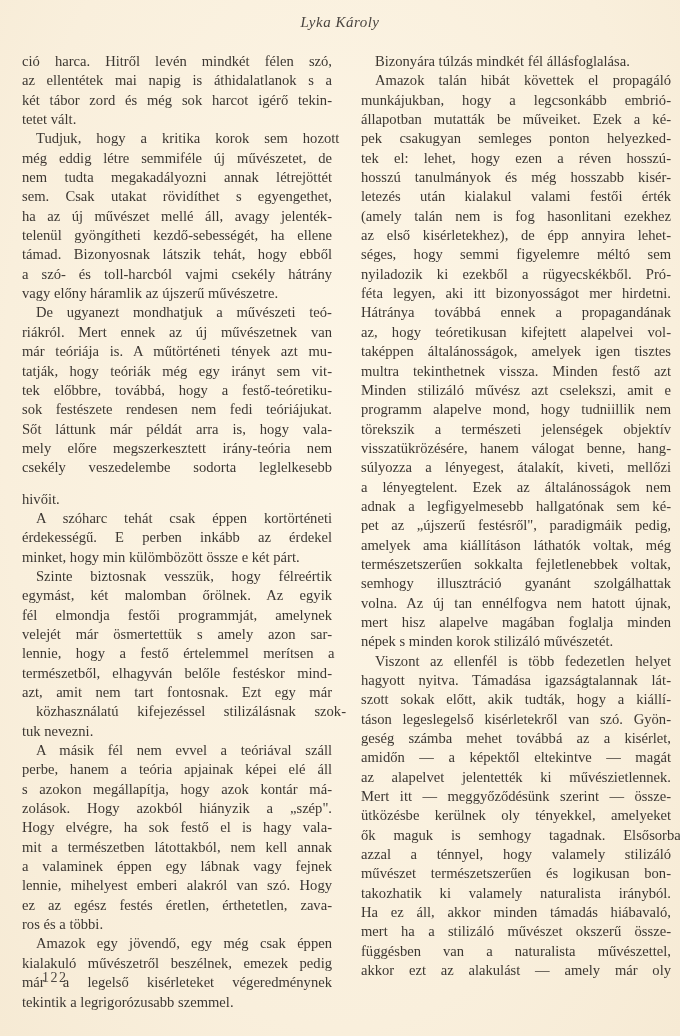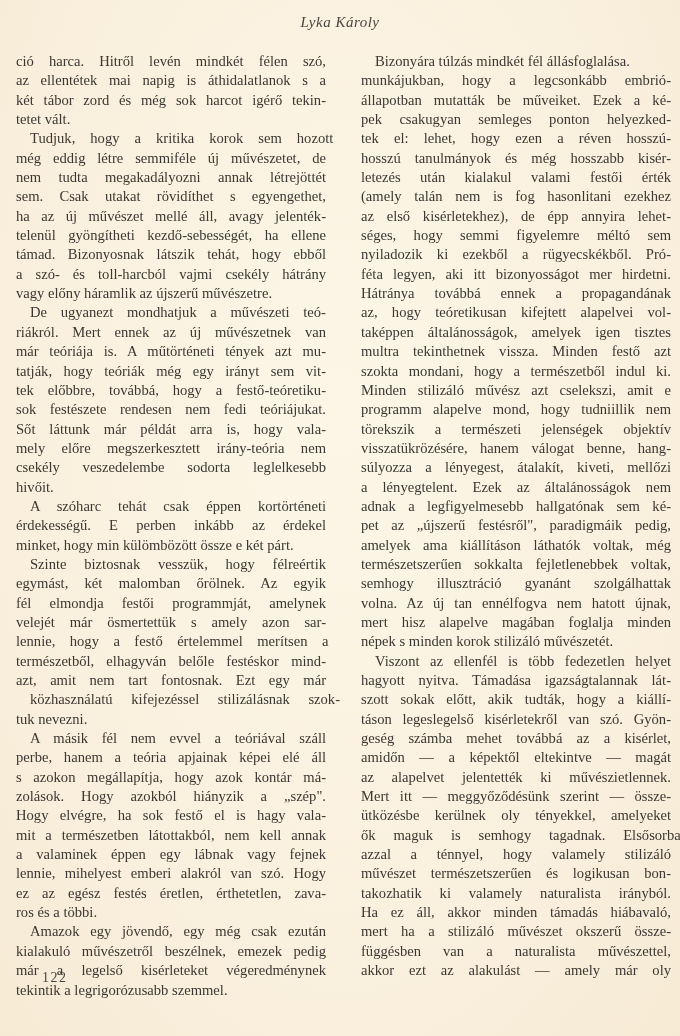--- a/index.html
+++ b/index.html
@@ -24,21 +24,21 @@
     letter-spacing: 0.5px;
   }
   .col {
     position: absolute; top: 52px;
     width: 310px;
     font-family: "Liberation Serif", serif;
     font-size: 14.6px;
     line-height: 19.35px;
     color: #3c3732;
   }
-  .col.left { left: 16px; }
+  .col.left { left: 22px; }
   .col.right { left: 361px; width: 310px; }
   .line {
     display: block;
     white-space: nowrap;
     text-align: justify;
     text-align-last: justify;
     height: 19.35px;
     overflow: visible;
   }
   .line.last { text-align-last: left; }
@@ -72,21 +72,21 @@
       <span class="line last" style="white-space: nowrap;">vagy előny háramlik az újszerű művészetre.</span>
       <span class="line indent" style="white-space: nowrap; word-spacing: 10px;">De ugyanezt mondhatjuk a művészeti teó-</span>
       <span class="line" style="white-space: nowrap; word-spacing: 10.1302px;">riákról. Mert ennek az új művészetnek van</span>
       <span class="line" style="white-space: nowrap; word-spacing: 7.00223px;">már teóriája is. A műtörténeti tények azt mu-</span>
       <span class="line" style="white-space: nowrap; word-spacing: 7.81027px;">tatják, hogy teóriák még egy irányt sem vit-</span>
       <span class="line" style="white-space: nowrap; word-spacing: 10.2094px;">tek előbbre, továbbá, hogy a festő-teóretiku-</span>
       <span class="line" style="white-space: nowrap; word-spacing: 9.80625px;">sok festészete rendesen nem fedi teóriájukat.</span>
       <span class="line" style="white-space: nowrap; word-spacing: 10.2433px;">Sőt láttunk már példát arra is, hogy vala-</span>
       <span class="line" style="white-space: nowrap; word-spacing: 12.668px;">mely előre megszerkesztett irány-teória nem</span>
       <span class="line" style="white-space: nowrap; word-spacing: 19.1823px;">csekély veszedelembe sodorta leglelkesebb</span>
-      <span class="line last" style="white-space: nowrap;">hivőit.</span>
+      <span class="line last" style="white-space: nowrap; margin-top: 12px;">hivőit.</span>
       <span class="line indent" style="white-space: nowrap; word-spacing: 13.2469px;">A szóharc tehát csak éppen kortörténeti</span>
       <span class="line" style="white-space: nowrap; word-spacing: 14.5094px;">érdekességű. E perben inkább az érdekel</span>
       <span class="line last" style="white-space: nowrap;">minket, hogy min külömbözött össze e két párt.</span>
       <span class="line indent" style="white-space: nowrap; word-spacing: 14.1211px;">Szinte biztosnak vesszük, hogy félreértik</span>
       <span class="line" style="white-space: nowrap; word-spacing: 12.6344px;">egymást, két malomban őrölnek. Az egyik</span>
       <span class="line" style="white-space: nowrap; word-spacing: 14.3789px;">fél elmondja festői programmját, amelynek</span>
       <span class="line" style="white-space: nowrap; word-spacing: 11.1927px;">velejét már ösmertettük s amely azon sar-</span>
       <span class="line" style="white-space: nowrap; word-spacing: 10.8021px;">lennie, hogy a festő értelemmel merítsen a</span>
       <span class="line" style="white-space: nowrap; word-spacing: 8.50391px;">természetből, elhagyván belőle festéskor mind-</span>
       <span class="line" style="white-space: nowrap; word-spacing: 9.83929px;">azt, amit nem tart fontosnak. Ezt egy már</span>
@@ -95,43 +95,43 @@
       <span class="line indent" style="white-space: nowrap; word-spacing: 9.92411px;">A másik fél nem evvel a teóriával száll</span>
       <span class="line" style="white-space: nowrap; word-spacing: 8.16741px;">perbe, hanem a teória apjainak képei elé áll</span>
       <span class="line" style="white-space: nowrap; word-spacing: 7.96615px;">s azokon megállapítja, hogy azok kontár má-</span>
       <span class="line" style="white-space: nowrap; word-spacing: 13.2312px;">zolások. Hogy azokból hiányzik a „szép".</span>
       <span class="line" style="white-space: nowrap; word-spacing: 7.69727px;">Hogy elvégre, ha sok festő el is hagy vala-</span>
       <span class="line" style="white-space: nowrap; word-spacing: 6.21094px;">mit a természetben látottakból, nem kell annak</span>
       <span class="line" style="white-space: nowrap; word-spacing: 10.1979px;">a valaminek éppen egy lábnak vagy fejnek</span>
       <span class="line" style="white-space: nowrap; word-spacing: 5.73438px;">lennie, mihelyest emberi alakról van szó. Hogy</span>
       <span class="line" style="white-space: nowrap; word-spacing: 9.39844px;">ez az egész festés éretlen, érthetetlen, zava-</span>
       <span class="line last" style="white-space: nowrap;">ros és a többi.</span>
-      <span class="line indent" style="white-space: nowrap; word-spacing: 7.11979px;">Amazok egy jövendő, egy még csak ezután</span>
+      <span class="line indent" style="white-space: nowrap; word-spacing: 7.11979px;">Amazok egy jövendő, egy még csak éppen</span>
       <span class="line" style="white-space: nowrap; word-spacing: 7.90234px;">kialakuló művészetről beszélnek, emezek pedig</span>
       <span class="line" style="white-space: nowrap; word-spacing: 14.4883px;">már a legelső kisérleteket végeredménynek</span>
       <span class="line last" style="white-space: nowrap;">tekintik a legrigorózusabb szemmel.</span>
     </div>
   <div class="col right" id="col-right">
       <span class="line indent last" style="white-space: nowrap;">Bizonyára túlzás mindkét fél állásfoglalása.</span>
+      <span class="line indent" style="white-space: nowrap; word-spacing: 10.325px;">Amazok talán hibát követtek el propagáló</span>
       <span class="line" style="white-space: nowrap; word-spacing: 14.375px;">munkájukban, hogy a legcsonkább embrió-</span>
       <span class="line" style="white-space: nowrap; word-spacing: 8.375px;">állapotban mutatták be műveiket. Ezek a ké-</span>
       <span class="line" style="white-space: nowrap; word-spacing: 13.6719px;">pek csakugyan semleges ponton helyezked-</span>
       <span class="line" style="white-space: nowrap; word-spacing: 11.5201px;">tek el: lehet, hogy ezen a réven hosszú-</span>
       <span class="line" style="white-space: nowrap; word-spacing: 10.4219px;">hosszú tanulmányok és még hosszabb kisér-</span>
       <span class="line" style="white-space: nowrap; word-spacing: 15.7219px;">letezés után kialakul valami festői érték</span>
       <span class="line" style="white-space: nowrap; word-spacing: 8.98177px;">(amely talán nem is fog hasonlitani ezekhez</span>
       <span class="line" style="white-space: nowrap; word-spacing: 9.05469px;">az első kisérletekhez), de épp annyira lehet-</span>
       <span class="line" style="white-space: nowrap; word-spacing: 13.6875px;">séges, hogy semmi figyelemre méltó sem</span>
       <span class="line" style="white-space: nowrap; word-spacing: 10.6125px;">nyiladozik ki ezekből a rügyecskékből. Pró-</span>
       <span class="line" style="white-space: nowrap; word-spacing: 6.41146px;">féta legyen, aki itt bizonyosságot mer hirdetni.</span>
       <span class="line" style="white-space: nowrap; word-spacing: 16.3125px;">Hátránya továbbá ennek a propagandának</span>
       <span class="line" style="white-space: nowrap; word-spacing: 10.6156px;">az, hogy teóretikusan kifejtett alapelvei vol-</span>
       <span class="line" style="white-space: nowrap; word-spacing: 10.5312px;">taképpen általánosságok, amelyek igen tisztes</span>
       <span class="line" style="white-space: nowrap; word-spacing: 10.2875px;">multra tekinthetnek vissza. Minden festő azt</span>
-      <span class="line" style="white-space: nowrap; word-spacing: 6.8125px;">szokta mondani, hogy a természetből indul ki.</span>
       <span class="line" style="white-space: nowrap; word-spacing: 7.69531px;">Minden stilizáló művész azt cselekszi, amit e</span>
       <span class="line" style="white-space: nowrap; word-spacing: 7.525px;">programm alapelve mond, hogy tudniillik nem</span>
       <span class="line" style="white-space: nowrap; word-spacing: 16.5117px;">törekszik a természeti jelenségek objektív</span>
       <span class="line" style="white-space: nowrap; word-spacing: 8.8125px;">visszatükrözésére, hanem válogat benne, hang-</span>
       <span class="line" style="white-space: nowrap; word-spacing: 9.64062px;">súlyozza a lényegest, átalakít, kiveti, mellőzi</span>
       <span class="line" style="white-space: nowrap; word-spacing: 11.4281px;">a lényegtelent. Ezek az általánosságok nem</span>
       <span class="line" style="white-space: nowrap; word-spacing: 8.75px;">adnak a legfigyelmesebb hallgatónak sem ké-</span>
       <span class="line" style="white-space: nowrap; word-spacing: 8.85938px;">pet az „újszerű festésről", paradigmáik pedig,</span>
       <span class="line" style="white-space: nowrap; word-spacing: 8.99062px;">amelyek ama kiállításon láthatók voltak, még</span>
       <span class="line" style="white-space: nowrap; word-spacing: 9.05208px;">természetszerűen sokkalta fejletlenebbek voltak,</span>

